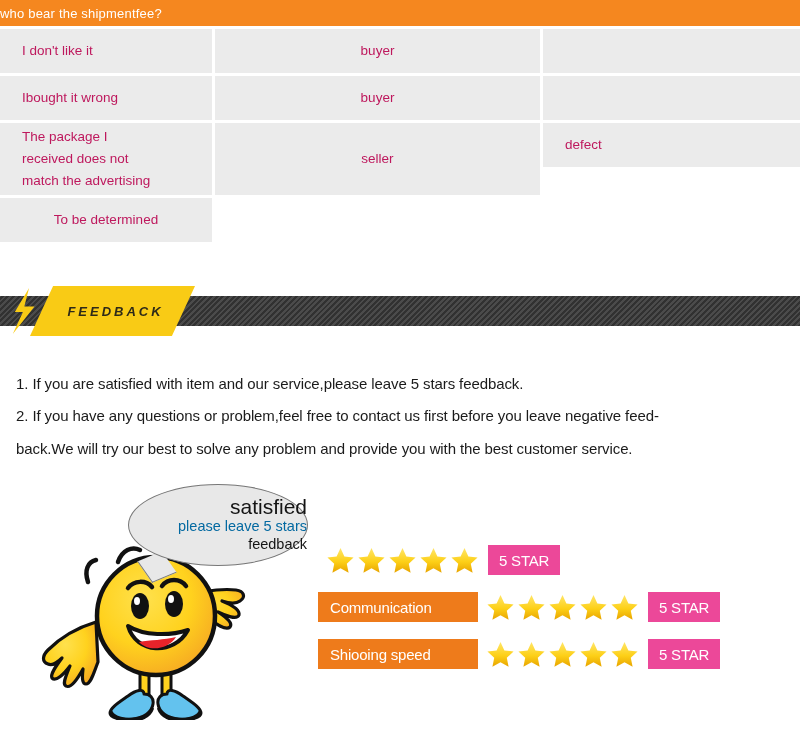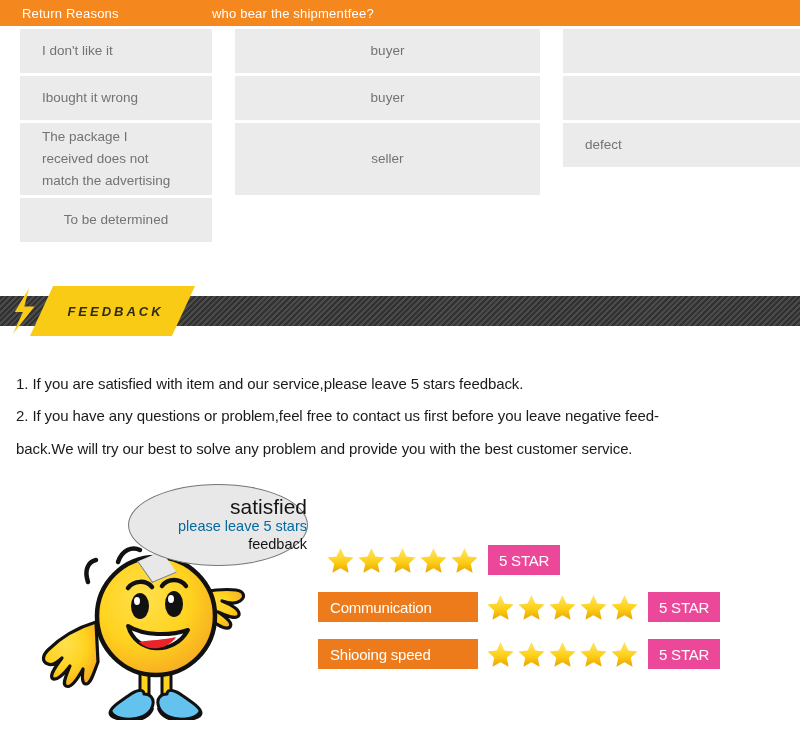--- a/index.html
+++ b/index.html
@@ -33,24 +33,23 @@
   .rt-body { position:relative; padding-top:3px; }
   .rt-grid {
     display: grid;
     grid-template-columns: 212px 325px 263px;
     gap: 3px 3px;
     background: #ffffff;
   }
   .cell {
     background: #ebebeb;
     font-size: 13.5px;
-    color: #737373;
+    color: #be185d;
     display:flex; align-items:center;
     line-height: 1.62;
-    margin-left: 20px;
   }
   .cell.left { padding-left: 22px; }
   .cell.center { justify-content:center; text-align:center; }
   .cell.note {
     padding: 0 22px 0 34px;
     line-height: 1.85;
     display:flex; align-items:center;
   }
   .r1 { height: 44px; }
   .r2 { height: 44px; }
@@ -135,21 +134,20 @@
     font-size: 15px; letter-spacing:-0.2px;
   }
 </style>
 </head>
 <body>
 
 <div class="page">
 
   <div class="rtable">
     <div class="rt-head">
-      <div class="h1">Return Reasons</div>
       <div class="h2">who bear the shipmentfee?</div>
       <div class="h3"></div>
     </div>
     <div class="rt-body">
       <div class="rt-grid">
 
         <div class="cell left r1">
           <span>I don't like it</span>
         </div>
         <div class="cell center r1">

